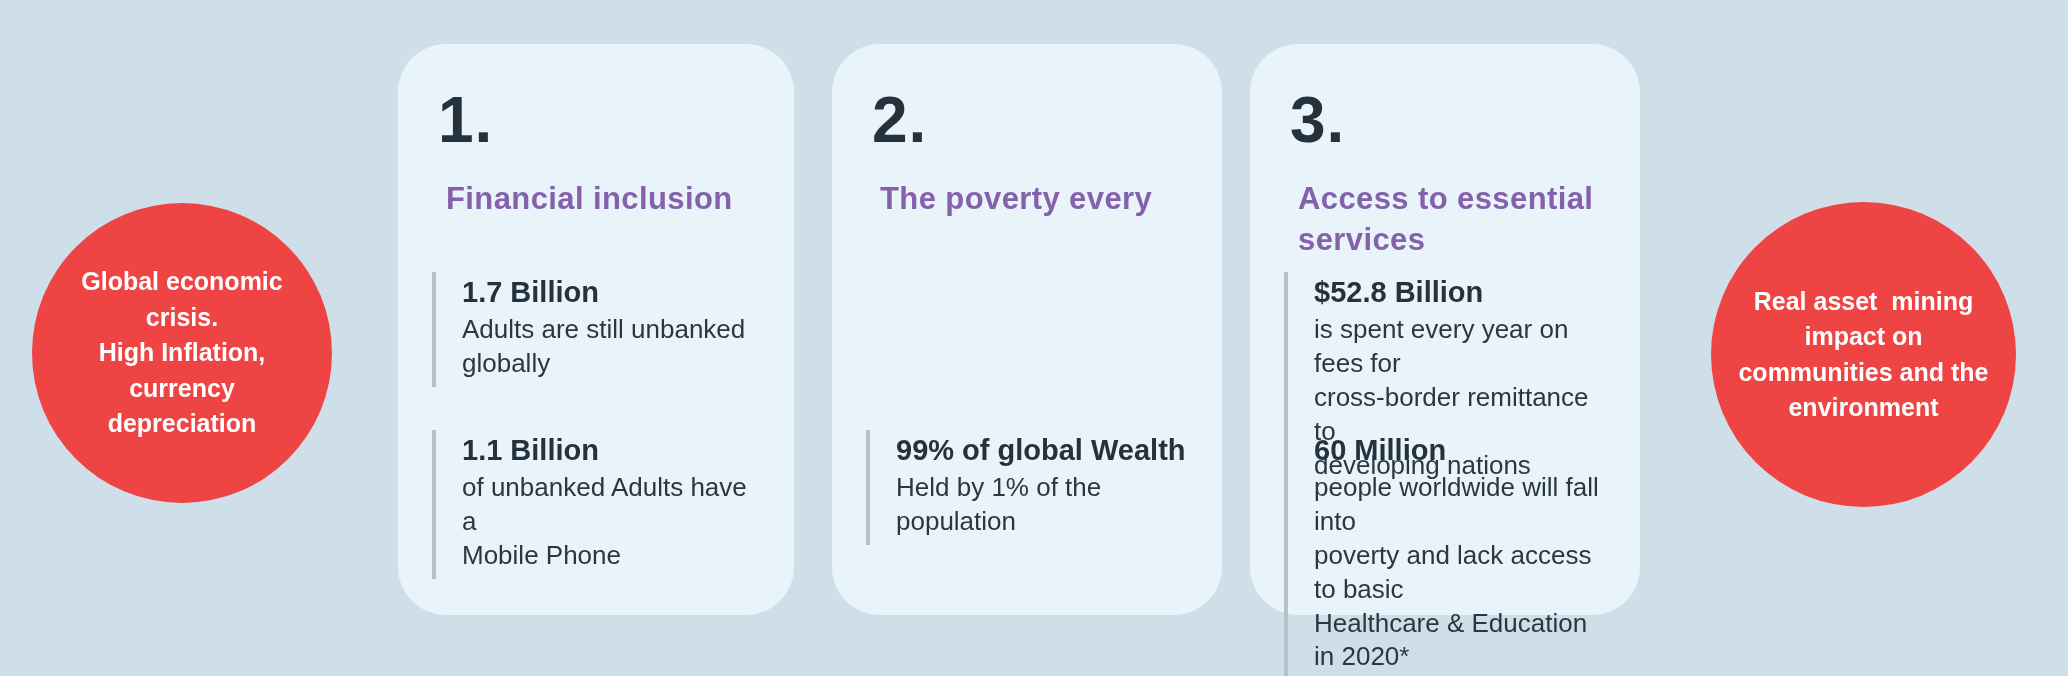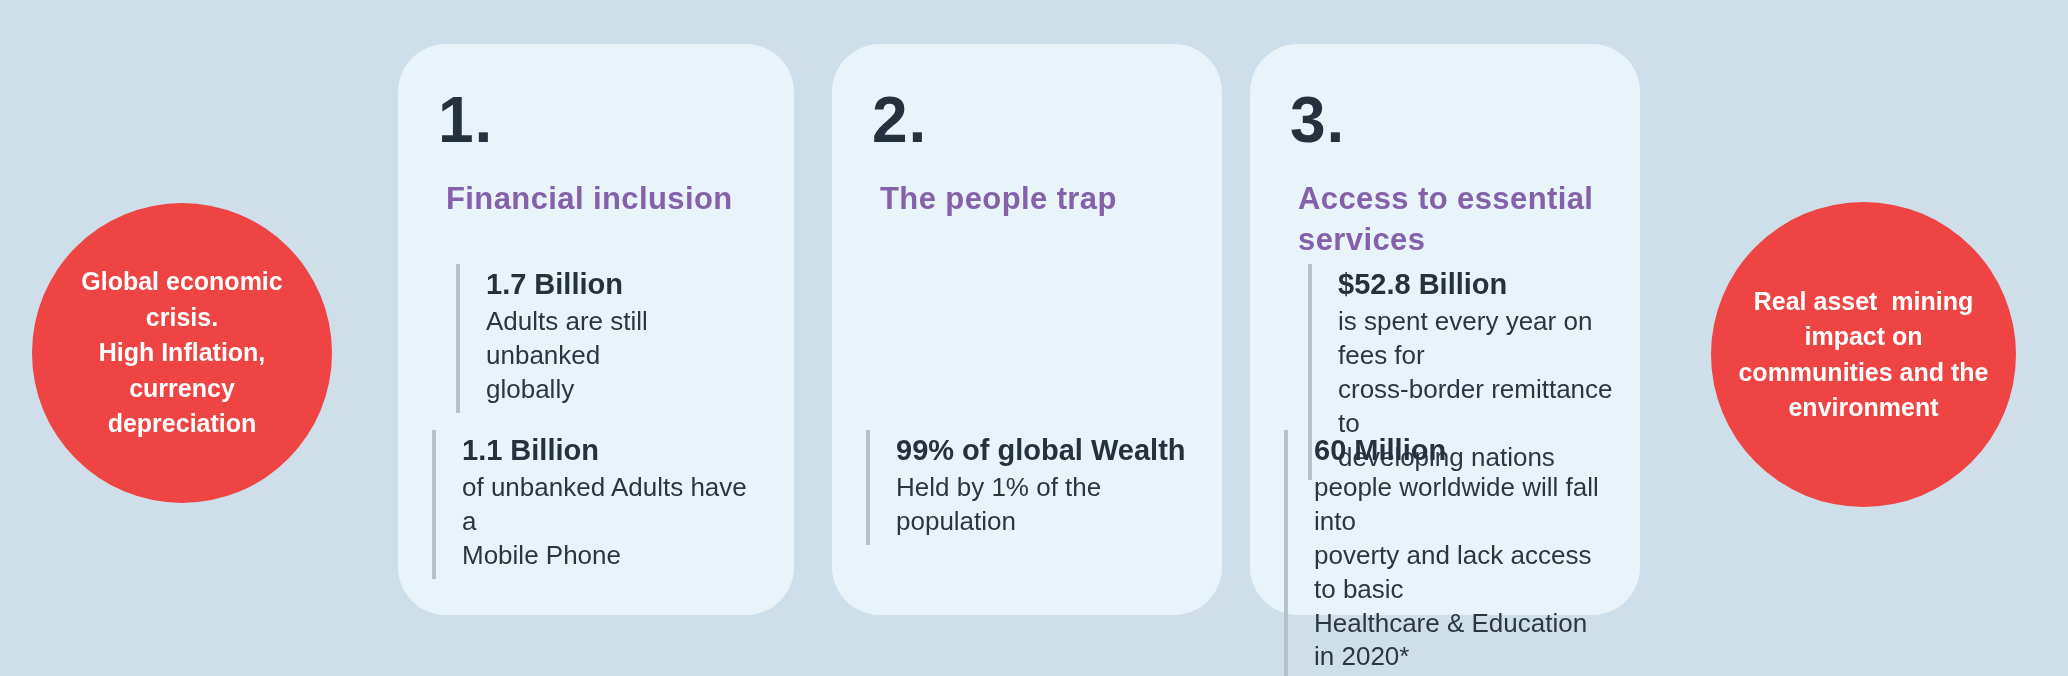--- a/index.html
+++ b/index.html
@@ -68,21 +68,21 @@
     letter-spacing: 0.4px;
     white-space: pre-line;
   }
   .stat {
     position: absolute;
     left: 34px;
     right: 26px;
     border-left: 4px solid #b7c1c8;
     padding: 3px 0 6px 26px;
   }
-  .stat-1 { top: 220px; margin-left: 24px; }
+  .stat-1 { top: 228px; }
   .stat-2 { top: 386px; }
   .stat-value {
     font-size: 29px;
     font-weight: bold;
     color: #25313d;
     line-height: 1.22;
     margin-bottom: 3px;
   }
   .stat-desc {
     font-size: 26px;
@@ -114,21 +114,21 @@
     </div>
     <div class="stat stat-2">
       <div class="stat-value">1.1 Billion</div>
       <div class="stat-desc">of unbanked Adults have a
 Mobile Phone</div>
     </div>
   </section>
 
   <section class="card card-2">
     <div class="card-number">2.</div>
-    <h2 class="card-title">The people trap</h2>
+    <h2 class="card-title">The poverty every</h2>
     <div class="stat stat-2">
       <div class="stat-value">99% of global Wealth</div>
       <div class="stat-desc">Held by 1% of the
 population</div>
     </div>
   </section>
 
   <section class="card card-3">
     <div class="card-number">3.</div>
     <h2 class="card-title">Access to essential

